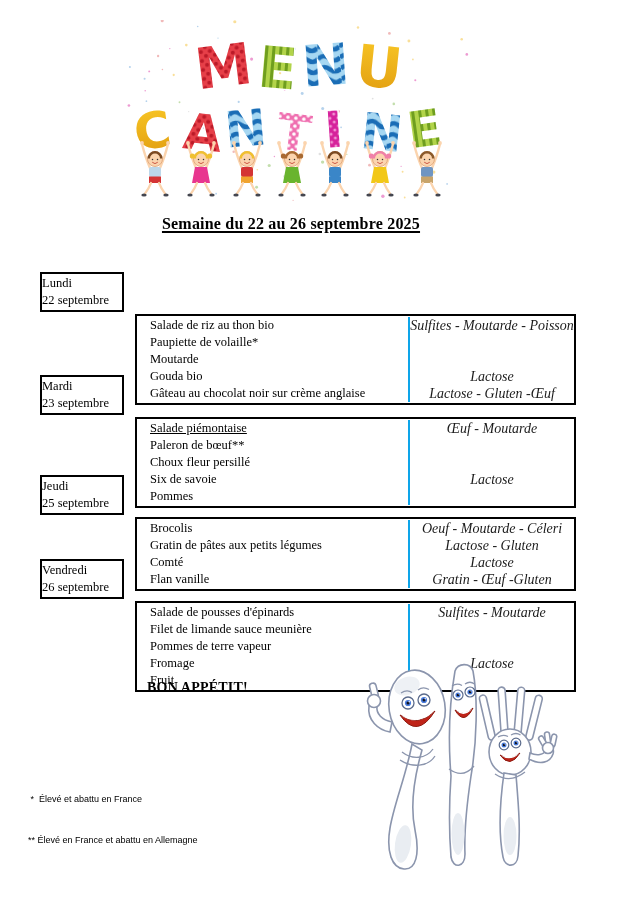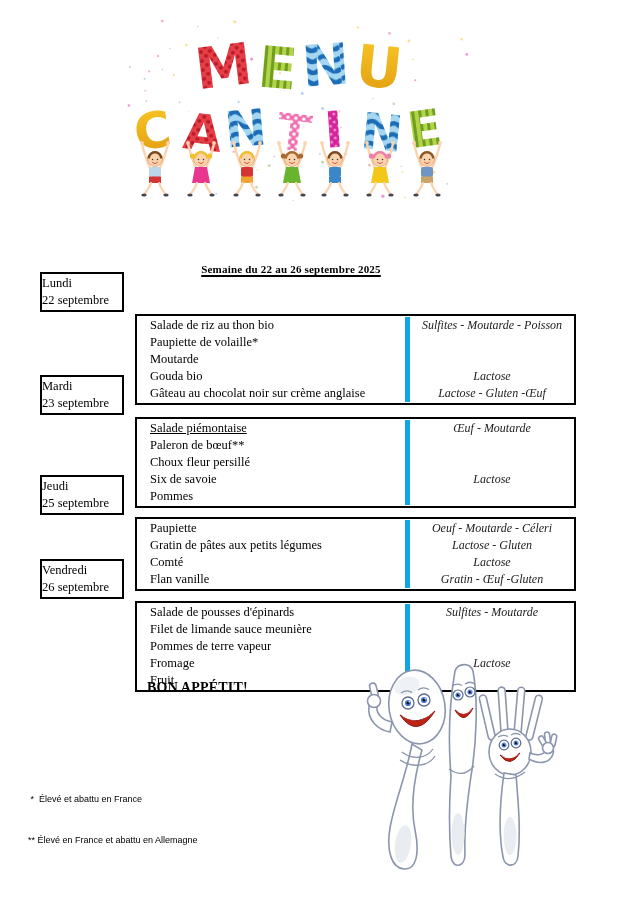--- a/index.html
+++ b/index.html
@@ -2,32 +2,32 @@
 <html><head>
 <meta charset="utf-8">
 <style>
   html,body{margin:0;padding:0;background:#fff;}
   .page{position:relative;width:640px;height:904px;background:#ffffff;overflow:hidden;
         font-family:"Liberation Serif",serif;color:#000;}
   .title-art{position:absolute;left:122px;top:20px;width:352px;height:188px;}
   .art-letter{font-family:"DejaVu Sans",sans-serif;font-weight:bold;text-anchor:middle;
               stroke:#ffffff;stroke-width:3px;paint-order:stroke;}
   .week-heading{position:absolute;top:215px;left:0;width:582px;text-align:center;
-    font-weight:bold;font-size:11px;letter-spacing:.2px;
-    text-decoration:underline;text-decoration-thickness:1.5px;text-underline-offset:2px;margin-top:48px;}
+    font-weight:bold;font-size:16px;letter-spacing:.2px;
+    text-decoration:underline;text-decoration-thickness:1.5px;text-underline-offset:2px;}
   .day-block{position:absolute;left:40px;width:534px;}
   .day-label{position:absolute;left:0;top:2px;width:80px;border:2px solid #000;
     font-size:12.5px;line-height:17px;padding:1px 0;background:#fff;}
   .menu-box{position:absolute;left:95px;top:0;width:437px;border:2px solid #000;
     padding:1px 0;background:#fff;box-sizing:content-box;margin-top:44px;}
   .menu-row{display:flex;height:17px;align-items:center;}
   .menu-item{flex:1;padding-left:13px;font-size:12.5px;white-space:nowrap;}
   .menu-item.u{text-decoration:underline;}
-  .allergen{width:164px;align-self:stretch;border-left:5px solid #0ea5e9;display:flex;
-    align-items:center;justify-content:center;font-style:italic;font-size:12px;color:#1a1a1a;
+  .allergen{width:164px;align-self:stretch;border-left:2px solid #0ea5e9;display:flex;
+    align-items:center;justify-content:center;font-style:italic;font-size:14px;color:#1a1a1a;
     white-space:nowrap;}
   .bon-appetit{position:absolute;left:147px;top:680px;font-weight:bold;font-size:14px;
     letter-spacing:.2px;}
   .footnotes{position:absolute;left:28px;top:766px;font-family:"Liberation Sans",sans-serif;
     font-size:9px;line-height:13.5px;white-space:pre;}
   .cutlery{position:absolute;left:360px;top:656px;width:198px;height:232px;}
   .outline{fill:#ffffff;stroke:#8b95ad;stroke-width:1.6;}
   .thin{stroke:#8b95ad;stroke-width:1.3;fill:none;}
 </style>
 </head>
@@ -335,21 +335,21 @@
           </div>
         </div>
       </div>
       <div class="day-block" style="top: 473px;">
         <div class="day-label">
           <div>Jeudi</div>
           <div>25 septembre</div>
         </div>
         <div class="menu-box">
           <div class="menu-row">
-            <div class="menu-item">Paupiette</div>
+            <div class="menu-item">Brocolis</div>
             <div class="allergen">Oeuf - Moutarde - Céleri</div>
           </div>
           <div class="menu-row">
             <div class="menu-item">Gratin de pâtes aux petits légumes</div>
             <div class="allergen">Lactose - Gluten</div>
           </div>
           <div class="menu-row">
             <div class="menu-item">Comté</div>
             <div class="allergen">Lactose</div>
           </div>

